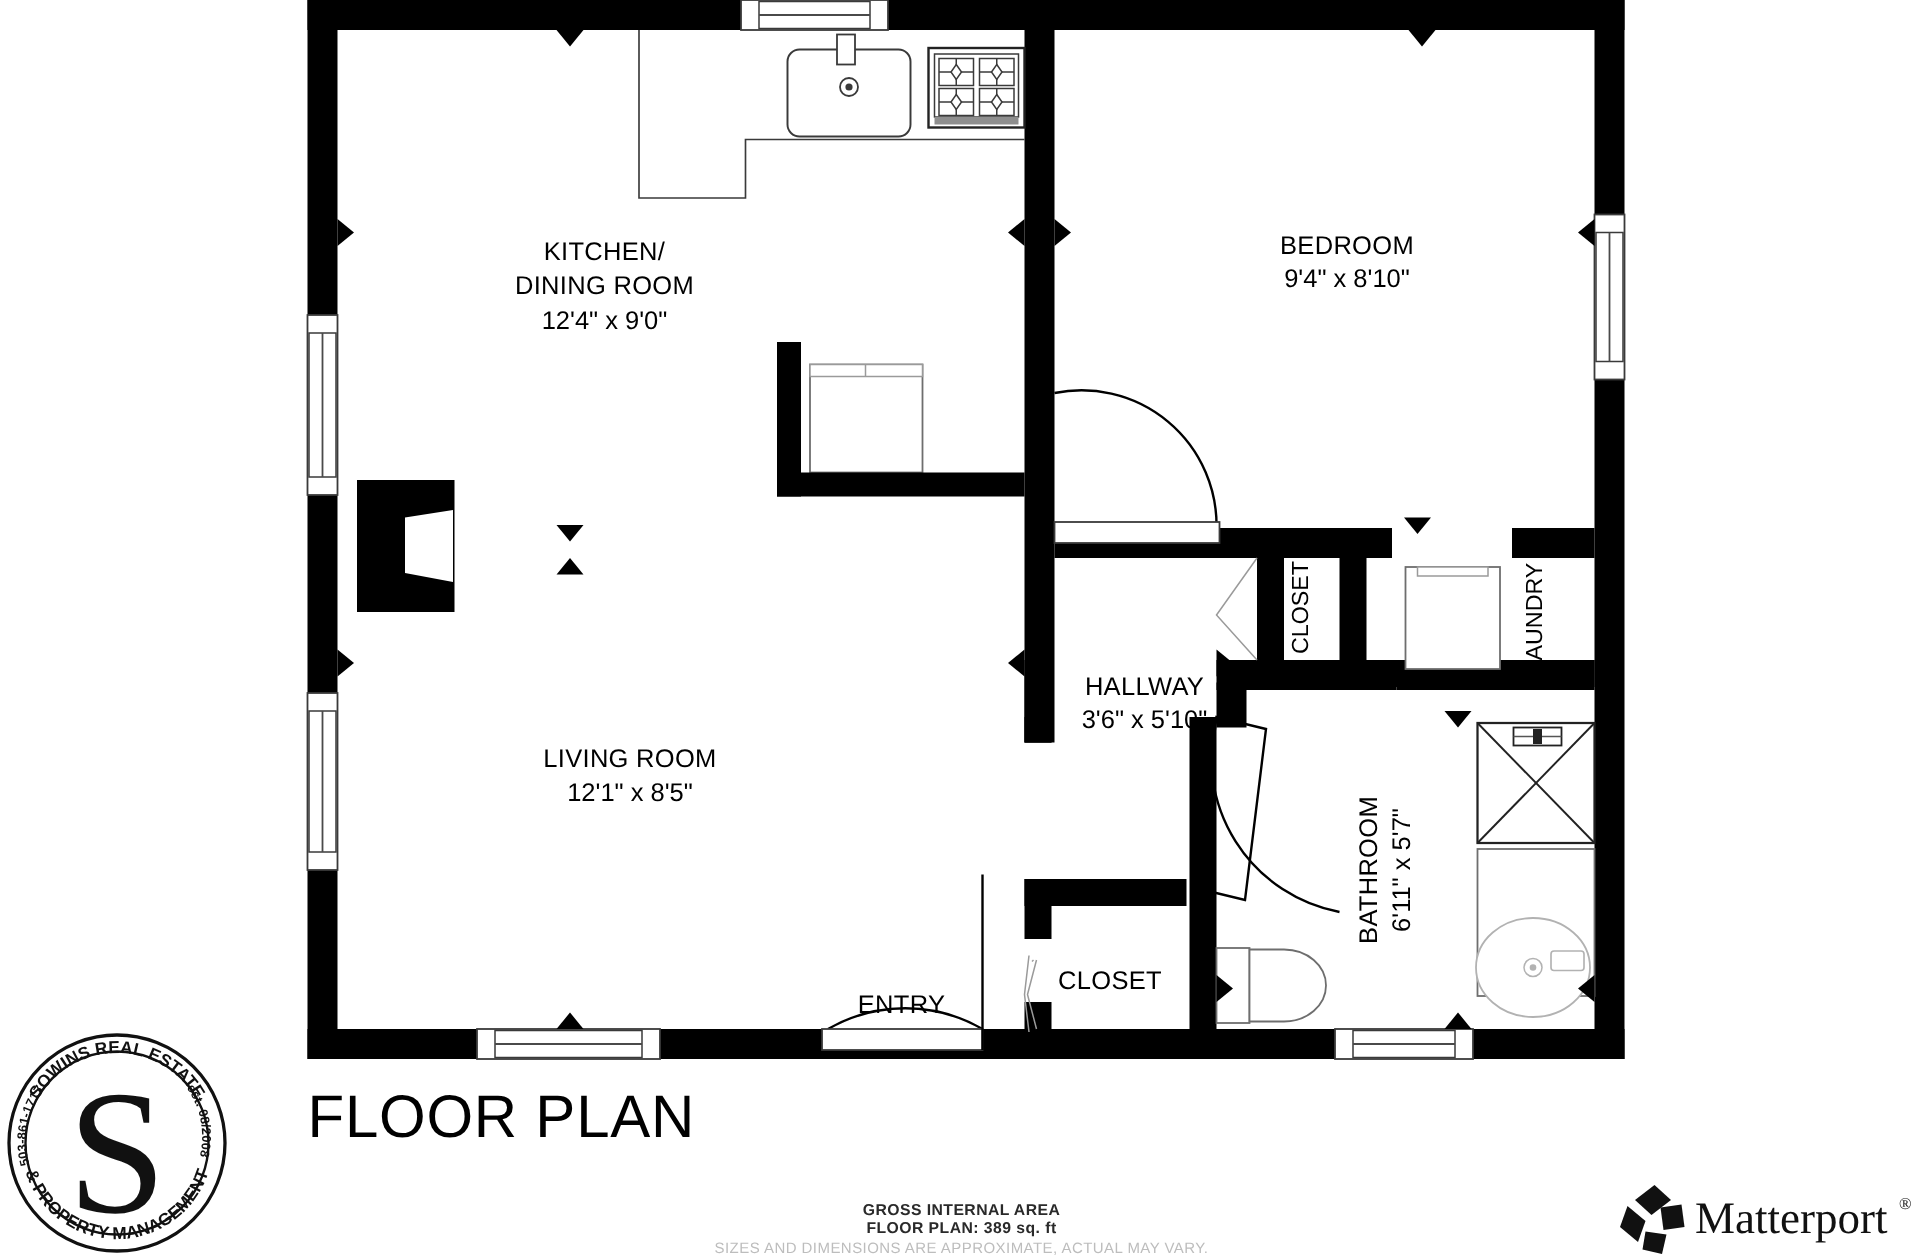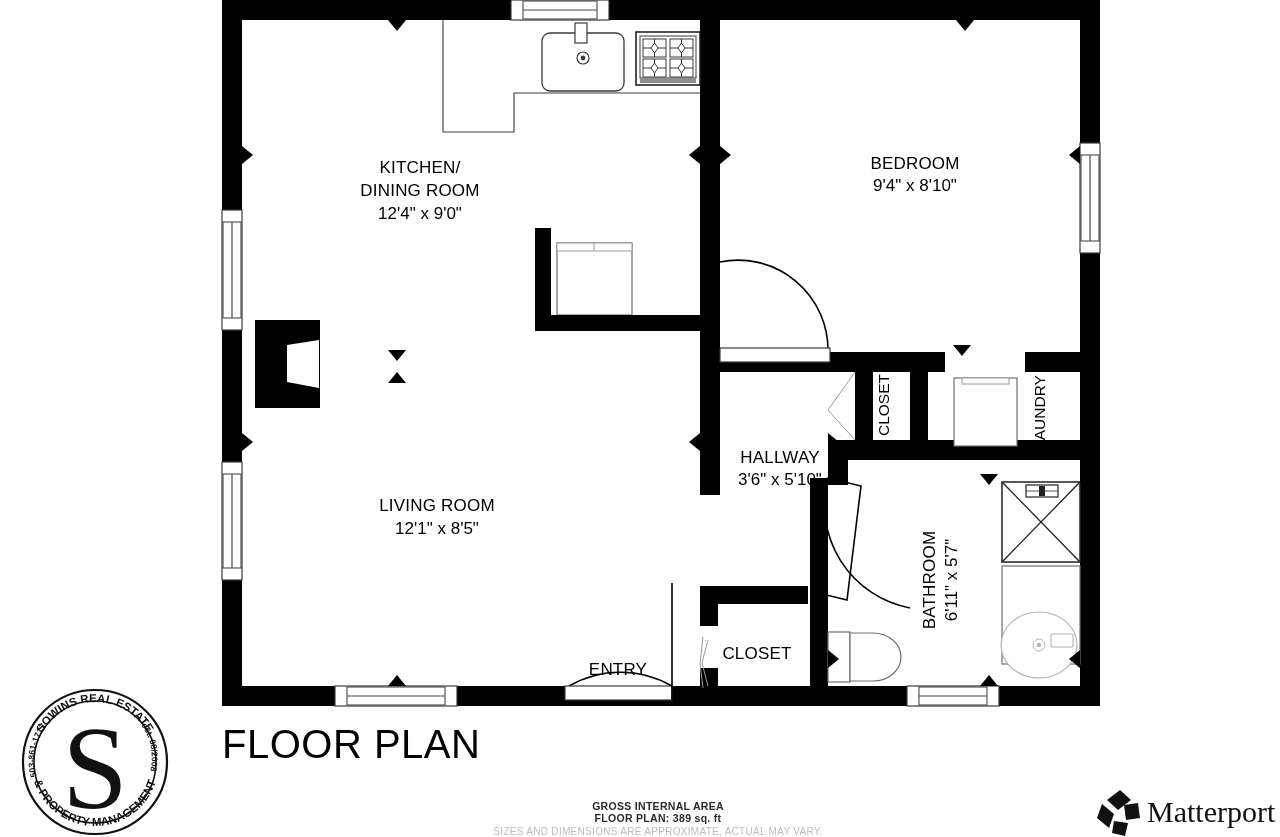--- a/index.html
+++ b/index.html
@@ -10,21 +10,21 @@
   body {
     width: 1280px;
     height: 837px;
     font-family: "Liberation Sans", sans-serif;
     color: #000000;
     position: relative;
     overflow: hidden;
   }
   #stage {
     position: absolute;
-    left: 17px; top: 0;
+    left: 0; top: 0;
     width: 1128px;
     height: 837px;
   }
   svg.plan {
     position: absolute;
     left: 0;
     top: 0;
     width: 1280px;
     height: 837px;
   }

